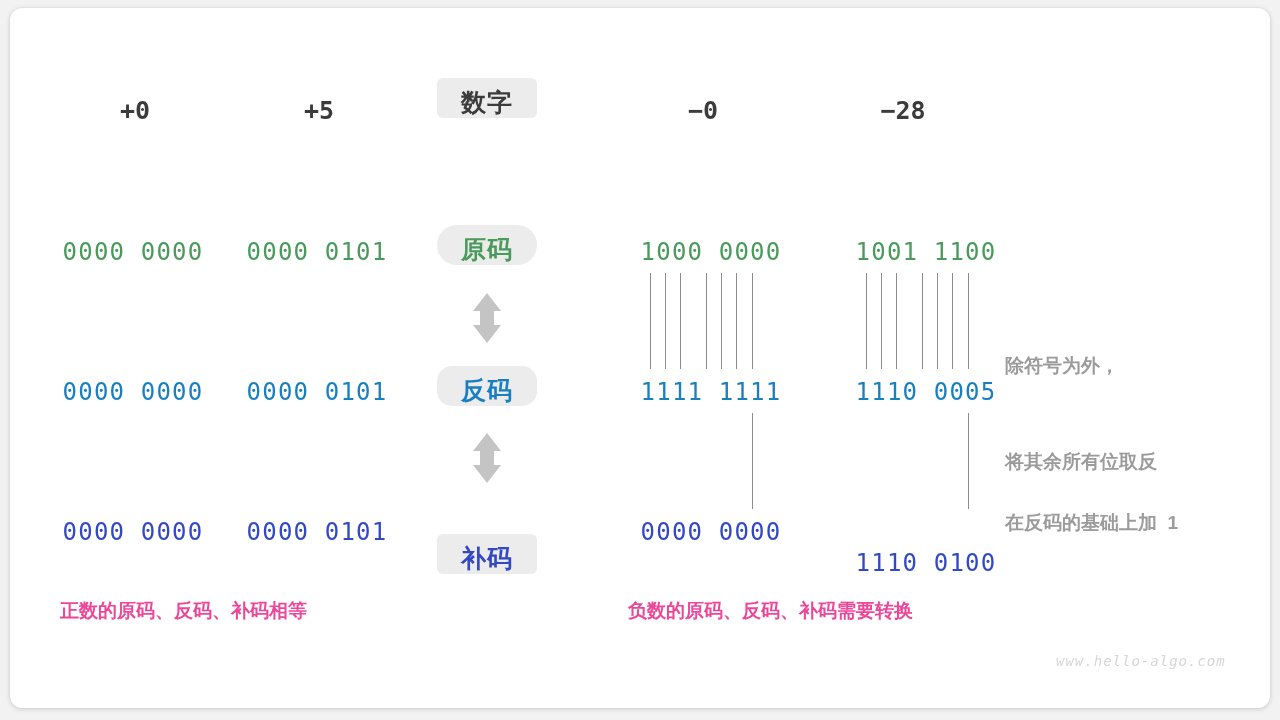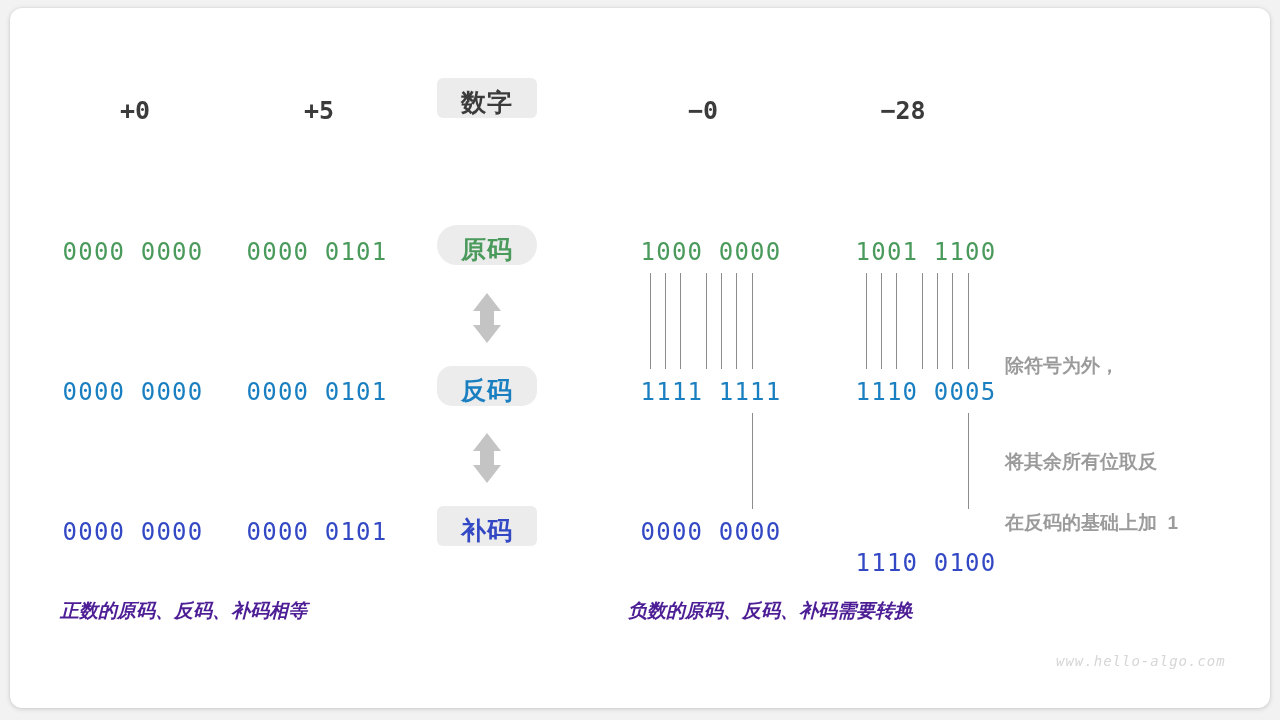--- a/index.html
+++ b/index.html
@@ -73,25 +73,24 @@
 
   
   .note {
     color: #9b9b9b;
     font-size: 19px;
     font-weight: bold;
     line-height: 32px;
     white-space: pre;
   }
   .caption {
-    color: #4c1d95;
+    color: #ec4899;
     font-size: 19px;
     font-weight: bold;
     white-space: nowrap;
-    font-style: italic;
   }
   .watermark {
     font-family: "DejaVu Sans Mono", "Liberation Mono", monospace;
     font-size: 14px;
     color: #d6d6d6;
     letter-spacing: 1px;
     white-space: nowrap;
     font-style: italic;
   }
   .arrow { width: 36px; height: 54px; }
@@ -161,21 +160,21 @@
     </svg>
   </div>
 
   <div class="abs note" style="left:995px; top:435px;">
     <div>在反码的基础上加  1</div>
   </div>
 
   <div class="abs bits c-indigo" style="left:0px; top:510px;">0000 0000</div>
   <div class="abs bits c-indigo" style="left:184px; top:510px;">0000 0101</div>
 
-  <div class="abs pill pill-indigo" style="left:427px; top:498px;">补码</div>
+  <div class="abs pill pill-indigo" style="left:427px; top:526px;">补码</div>
 
   <div class="abs bits c-indigo" style="left:578px; top:510px;">0000 0000</div>
   <div class="abs bits c-indigo" style="left:793px; top:510px;margin-top:31px;">1110 0100</div>
 
   <div class="abs caption" style="left:50px; top:590px;">正数的原码、反码、补码相等</div>
   <div class="abs caption" style="left:618px; top:590px;">负数的原码、反码、补码需要转换</div>
 
   <div class="abs watermark" style="left:1046px; top:645px;">www.hello-algo.com</div>
 
 </div>

